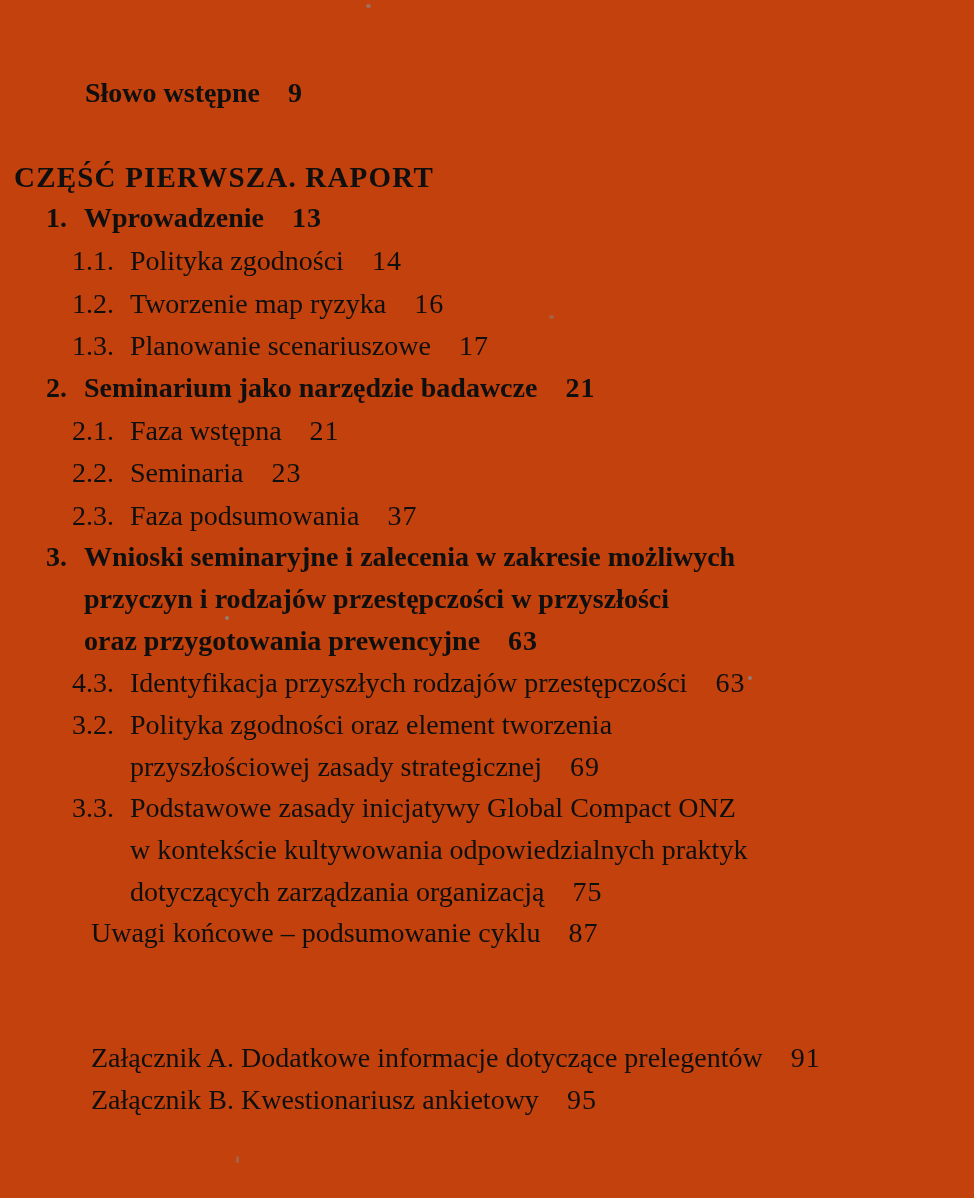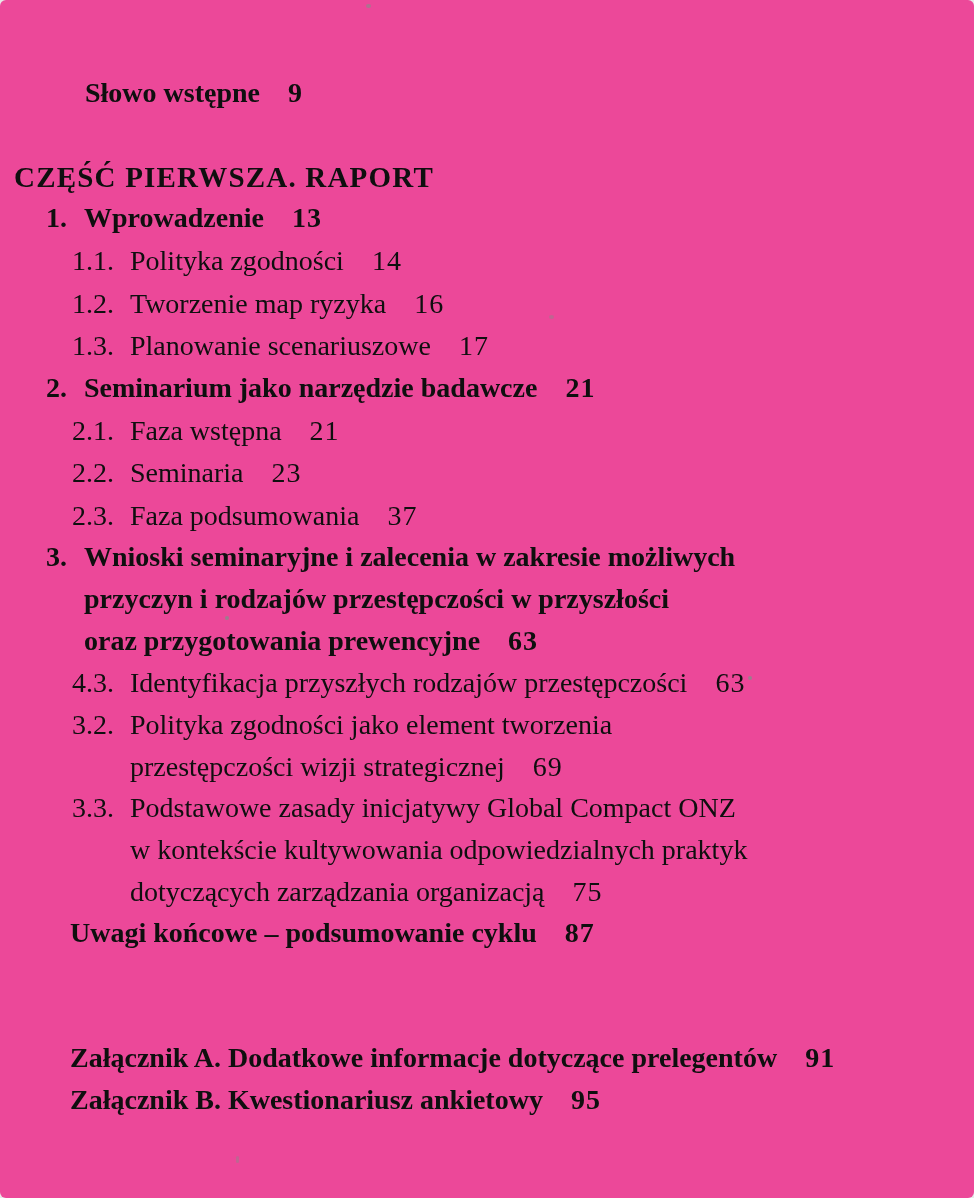--- a/index.html
+++ b/index.html
@@ -6,25 +6,24 @@
   html, body {
     margin: 0;
     padding: 0;
     background: #e8e8e8;
   }
   .page {
     position: relative;
     width: 974px;
     height: 1198px;
     margin: 0 auto;
-    background: #ec4899;
+    background: #c2410c;
     overflow: hidden;
     font-family: "Liberation Serif", "DejaVu Serif", serif;
     color: #0f0f0f;
-    border-radius: 6px;
   }
   .entry {
     position: absolute;
     font-size: 28px;
     line-height: 42px;
   }
   .entry .line { display: block; white-space: nowrap; }
   .entry .num {
     position: absolute;
     white-space: nowrap;
@@ -50,21 +49,21 @@
 
   
   .chapter { left: 84px; font-weight: 700; }
   .chapter .num { left: -38px; }
 
   
   .sub { left: 130px; font-weight: 400; }
   .sub .num { left: -58px; }
 
   
-  .plain { left: 70px; font-weight: 700; }
+  .plain { left: 91px; font-weight: 400; }
 
   
   .speck {
     position: absolute;
     background: #8a8a8a;
     border-radius: 50%;
     opacity: 0.65;
   }
   .s1 { left: 366px; top: 4px;    width: 5px; height: 4px; }
   .s2 { left: 549px; top: 315px;  width: 5px; height: 4px; opacity: .45; }
@@ -152,23 +151,23 @@
 
   <div class="entry sub" style="top:662px">
     <span class="num">4.3.</span>
     <span class="line">
       <span>Identyfikacja przyszłych rodzajów przestępczości</span><span class="page-num">63</span>
     </span>
   </div>
 
   <div class="entry sub" style="top:704px">
     <span class="num">3.2.</span>
-    <span class="line">Polityka zgodności jako element tworzenia</span>
-    <span class="line">
-      <span>przestępczości wizji strategicznej</span><span class="page-num">69</span>
+    <span class="line">Polityka zgodności oraz element tworzenia</span>
+    <span class="line">
+      <span>przyszłościowej zasady strategicznej</span><span class="page-num">69</span>
     </span>
   </div>
 
   <div class="entry sub" style="top:787px">
     <span class="num">3.3.</span>
     <span class="line">Podstawowe zasady inicjatywy Global Compact ONZ</span>
     <span class="line">w kontekście kultywowania odpowiedzialnych praktyk</span>
     <span class="line">
       <span>dotyczących zarządzania organizacją</span><span class="page-num">75</span>
     </span>

